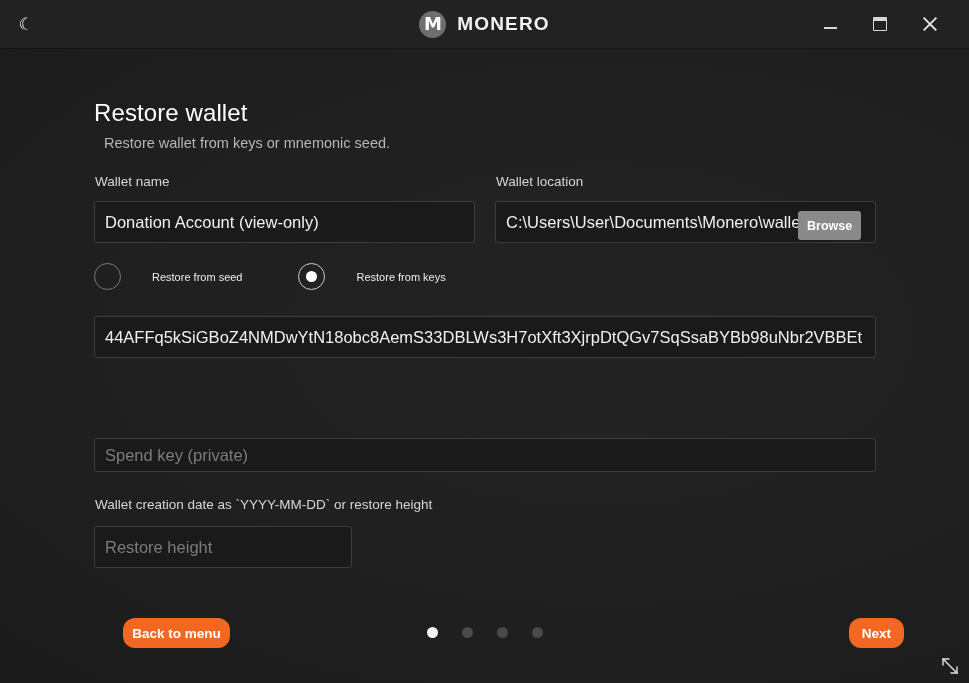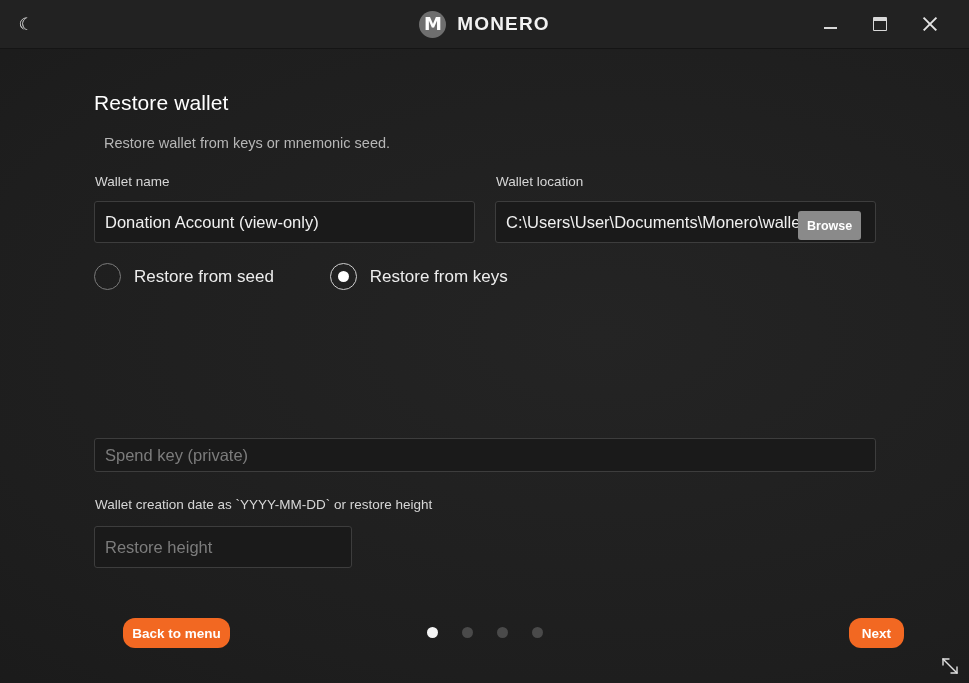--- a/index.html
+++ b/index.html
@@ -121,22 +121,22 @@
   .content {
     position: absolute;
     top: 49px; left: 0;
     width: 969px;
     height: 634px;
     background: radial-gradient(ellipse 120% 100% at 62% 45%, #242424 0%, #1e1e1e 55%, #171717 100%);
   }
 
   .page-title {
     position: absolute;
-    left: 94px; top: 42px;
-    font-size: 21px;
+    left: 94px; top: 50px;
+    font-size: 24px;
     font-weight: 400;
     color: #ffffff;
     letter-spacing: 0.1px;
   }
   .page-subtitle {
     position: absolute;
     left: 104px; top: 86px;
     font-size: 14.5px;
     color: #b6b6b6;
   }
@@ -215,22 +215,22 @@
   }
   .radio-circle.checked { border-color: #cfcfcf; }
   .radio-dot {
     width: 11px; height: 11px;
     border-radius: 50%;
     background: #ffffff;
     display: none;
   }
   .radio-circle.checked .radio-dot { display: block; }
   .radio-label {
-    margin-left: 13px;
-    font-size: 17px;
+    margin-left: 31px;
+    font-size: 11px;
     color: #ededed;
   }
 
   
   .btn-primary {
     position: absolute;
     background: #f26822;
     border: none;
     border-radius: 12px;
     color: #ffffff;
@@ -323,20 +323,21 @@
         <span class="radio-label">Restore from seed</span>
       </div>
       <div class="radio-opt">
         <div class="radio-circle checked">
           <div class="radio-dot"></div>
         </div>
         <span class="radio-label">Restore from keys</span>
       </div>
     </div>
 
+    <input class="txt-input in-address" type="text" value="44AFFq5kSiGBoZ4NMDwYtN18obc8AemS33DBLWs3H7otXft3XjrpDtQGv7SqSsaBYBb98uNbr2VBBEt" style="">
 
 
     <input class="txt-input in-spendkey" type="text" placeholder="Spend key (private)" style="">
 
     <div class="field-label lbl-restore-hint">Wallet creation date as `YYYY-MM-DD` or restore height</div>
     <input class="txt-input in-restoreh" type="text" placeholder="Restore height" style="">
 
     <button class="btn-primary btn-back">Back to menu</button>
 
     <div class="dots">

